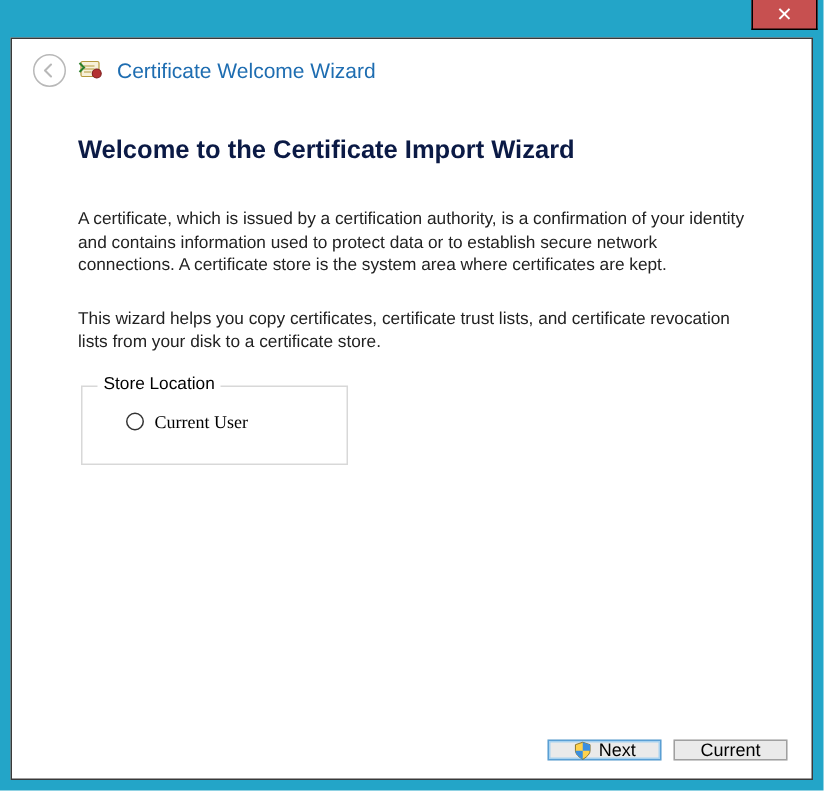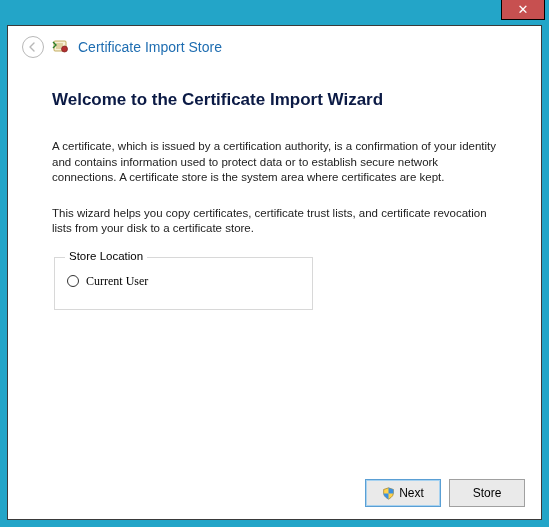--- a/index.html
+++ b/index.html
@@ -84,22 +84,22 @@
     margin-bottom: 29px;
   }
   .para {
     font-size: 11.5px;
     color: #222;
     line-height: 1.35;
     margin-bottom: 20px;
   }
   .store-group {
     border: 1px solid #d8d8d8;
-    width: 259px;
-    padding: 10px 12px 14px 12px;
+    width: 178px;
+    padding: 10px 12px 14px 29px;
     position: relative;
     margin: 8px 0 22px 2px;
   }
   .store-legend {
     position: absolute;
     top: -8px;
     left: 10px;
     background: #fff;
     padding: 0 4px;
     font-size: 11.5px;
@@ -130,21 +130,21 @@
   }
   .footer {
     position: absolute;
     bottom: 12px;
     right: 16px;
     display: flex;
     gap: 8px;
   }
   .btn {
     min-width: 76px;
-    height: 28px;
+    height: 14px;
     border: 1px solid #a0a0a0;
     background: #eaeaea;
     display: flex;
     align-items: center;
     justify-content: center;
     font-size: 12px;
     gap: 4px;
     padding: 0 10px;
   }
   .btn.default {
@@ -176,21 +176,21 @@
         </svg>
       </div>
       <div class="cert-icon">
         <svg width="18" height="18" viewBox="0 0 18 18">
           <rect x="2" y="3" width="12" height="10" rx="1" fill="#f7f0d8" stroke="#b59a3e" stroke-width="0.8"></rect>
           <circle cx="12.5" cy="11" r="3" fill="#b43030" stroke="#7a1c1c" stroke-width="0.7"></circle>
           <path d="M4 6h7M4 8h7M4 10h5" stroke="#b59a3e" stroke-width="0.7"></path>
           <path d="M1 4l3 3-3 3" stroke="#2a7f2a" stroke-width="1.4" fill="none"></path>
         </svg>
       </div>
-      <div class="header-title">Certificate Import Store</div>
+      <div class="header-title">Certificate Welcome Wizard</div>
     </div>
 
     <div class="content">
       <div class="page-title">Welcome to the Certificate Import Wizard</div>
 
       <div class="para">A certificate, which is issued by a certification authority, is a confirmation of your identity and contains information used to protect data or to establish secure network connections. A certificate store is the system area where certificates are kept.</div>
       <div class="para">This wizard helps you copy certificates, certificate trust lists, and certificate revocation lists from your disk to a certificate store.</div>
 
       <div class="store-group">
         <div class="store-legend">Store Location</div>
@@ -208,18 +208,18 @@
       <div class="btn default">
         <svg class="shield" viewBox="0 0 16 16">
           <path d="M8 1 L14 3 V8 C14 12 8 15 8 15 C8 15 2 12 2 8 V3 Z" fill="#ffd24c" stroke="#6b5400" stroke-width="0.6"></path>
           <path d="M8 1 L14 3 V8 H8 Z" fill="#3a8fe0"></path>
           <path d="M8 8 H2 V3 L8 1 Z" fill="#3a8fe0" opacity="0"></path>
           <path d="M2 8 H8 V15 C8 15 2 12 2 8 Z" fill="#3a8fe0"></path>
         </svg>
         <span>Next</span>
       </div>
       <div class="btn">
-        <span>Store</span>
+        <span>Current</span>
       </div>
     </div>
 
   </div>
 </div>
 
 </body></html>

